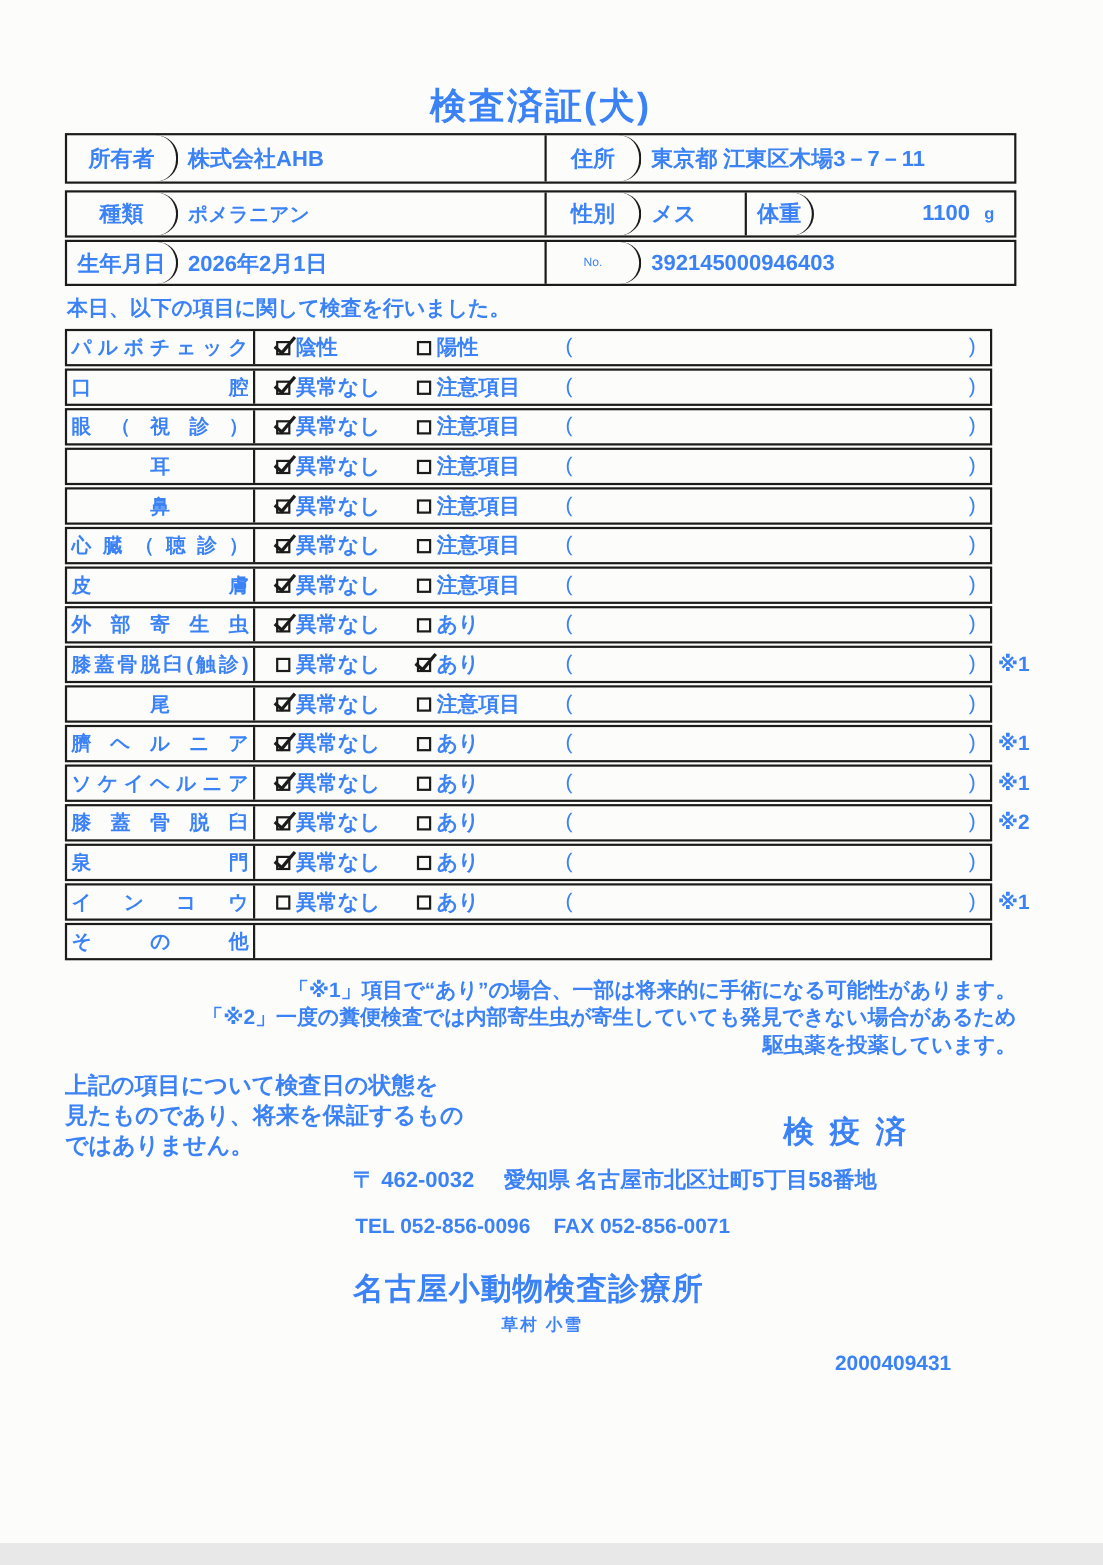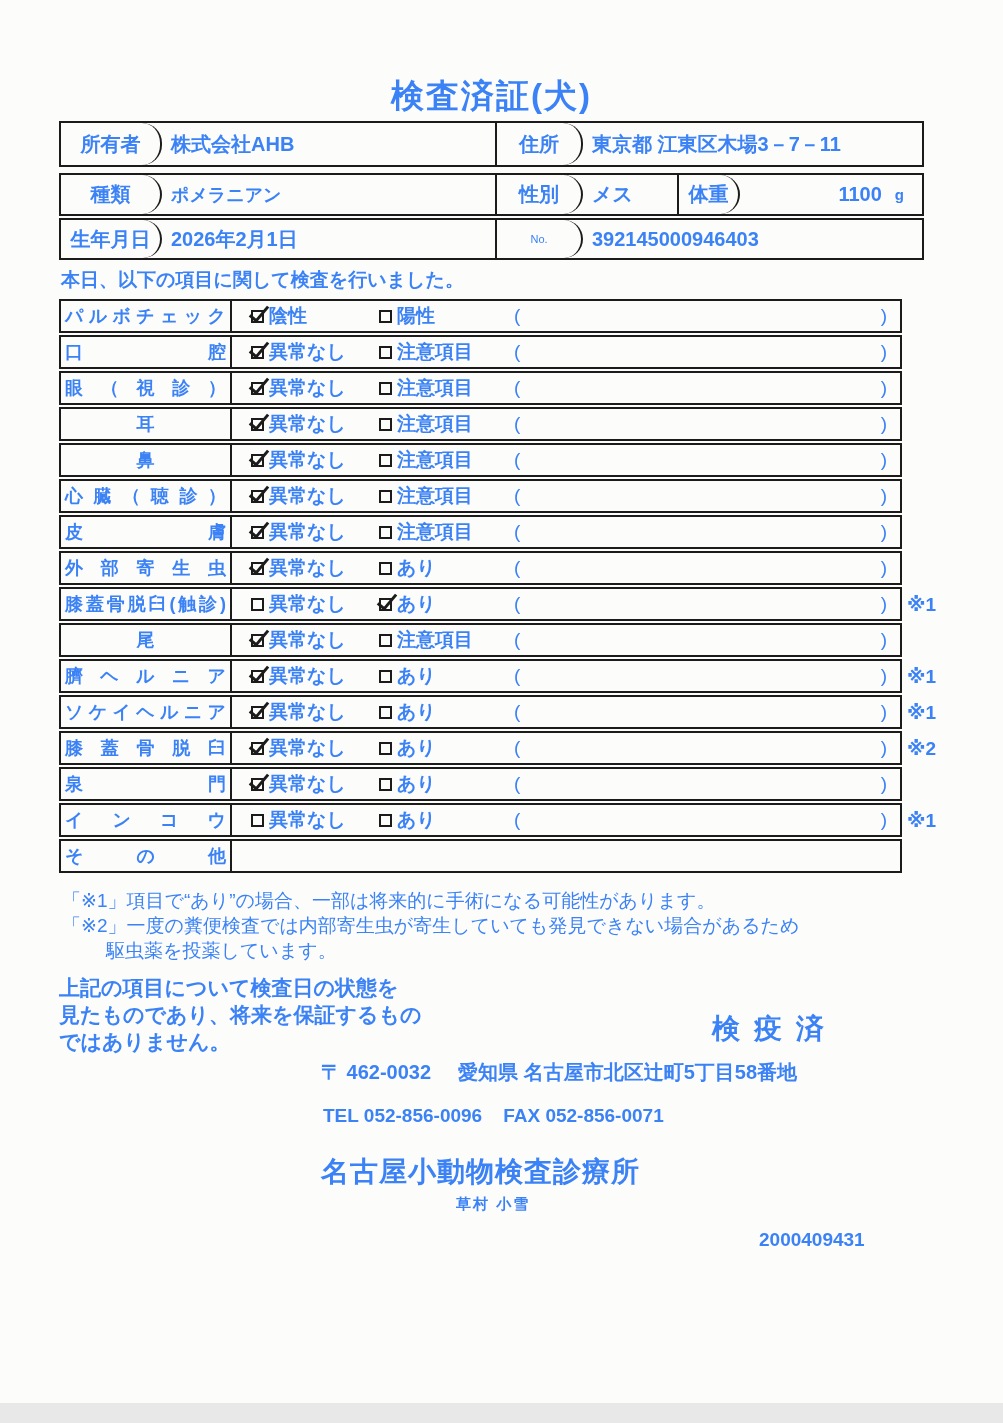--- a/index.html
+++ b/index.html
@@ -58,21 +58,21 @@
     content: ""; position: absolute; left: 1px; top: -10px;
     width: 7px; height: 17px;
     border: solid #1b1b1b; border-width: 0 3px 3px 0;
     transform: rotate(40deg);
   }
   .spacer { flex: 1; }
   .paren { font-weight: 400; }
   .note-ref { flex: none; margin-left: 5px; font-size: 19px; font-weight: 600; width: 32px; }
 
   
-  .note { font-size: 19px; font-weight: 400; margin-left: 3px; line-height: 25px; }
+  .note { font-size: 19px; font-weight: 700; margin-left: 3px; line-height: 25px; text-align: right; }
   .note.first { margin-top: 15px; }
   .note.indent { margin-left: 47px; }
   .bottom-flex { display: flex; margin-top: 11px; }
   .disclaimer { font-size: 21px; font-weight: 700; line-height: 27px; }
   .stamp { font-size: 28px; font-weight: 600; letter-spacing: 14px; margin: 36px 86px 0 auto; white-space: nowrap; }
 
   
   .addr-row { margin: 4px 0 0 262px; font-size: 20px; font-weight: 600; display: flex; }
   .addr-row .postal { margin-right: 27px; }
   .tel-row { margin: 19px 0 0 264px; font-size: 19px; font-weight: 600; display: flex; }

